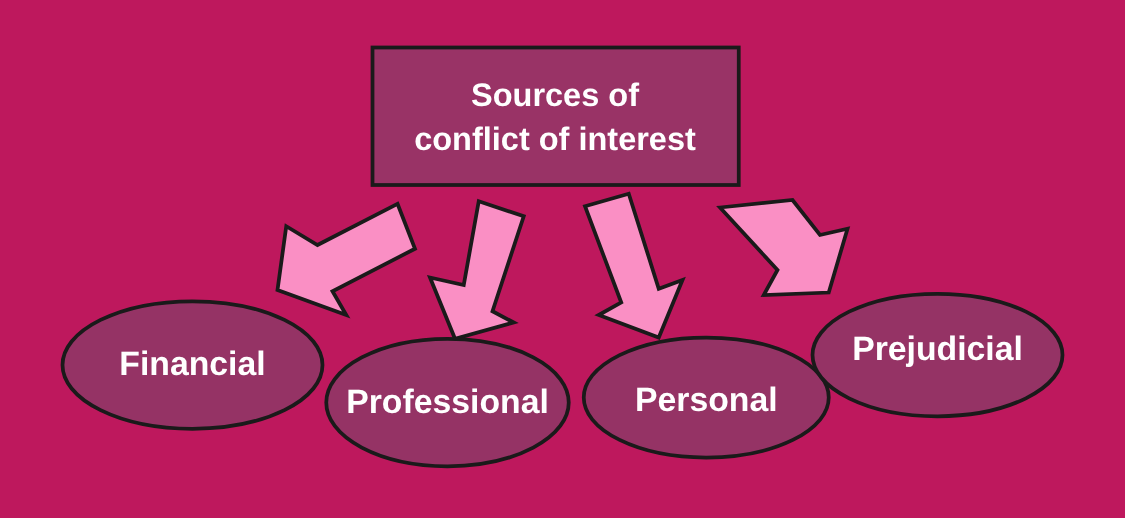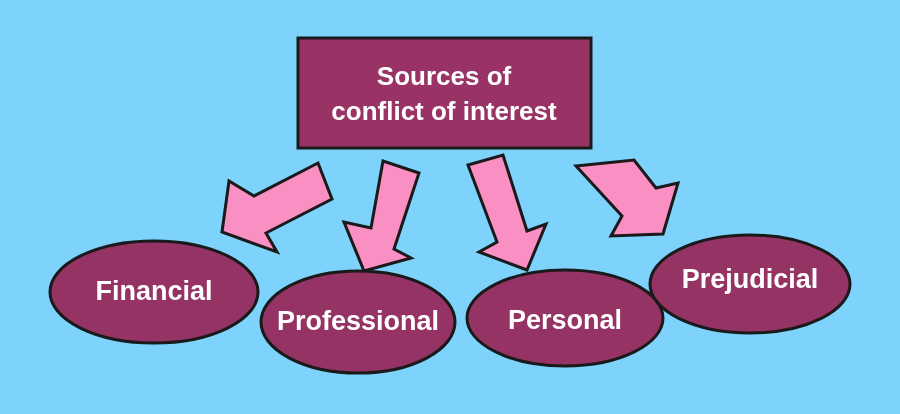--- a/index.html
+++ b/index.html
@@ -4,21 +4,21 @@
 <style>
   html, body {
     margin: 0;
     padding: 0;
     background: #ffffff;
   }
   #canvas {
     position: relative;
     width: 900px;
     height: 414px;
-    background: #7dd3fc;
+    background: #be185d;
     overflow: hidden;
     font-family: "Liberation Sans", sans-serif;
   }
   #diagram-svg {
     position: absolute;
     left: 0;
     top: 0;
     width: 900px;
     height: 414px;
   }

